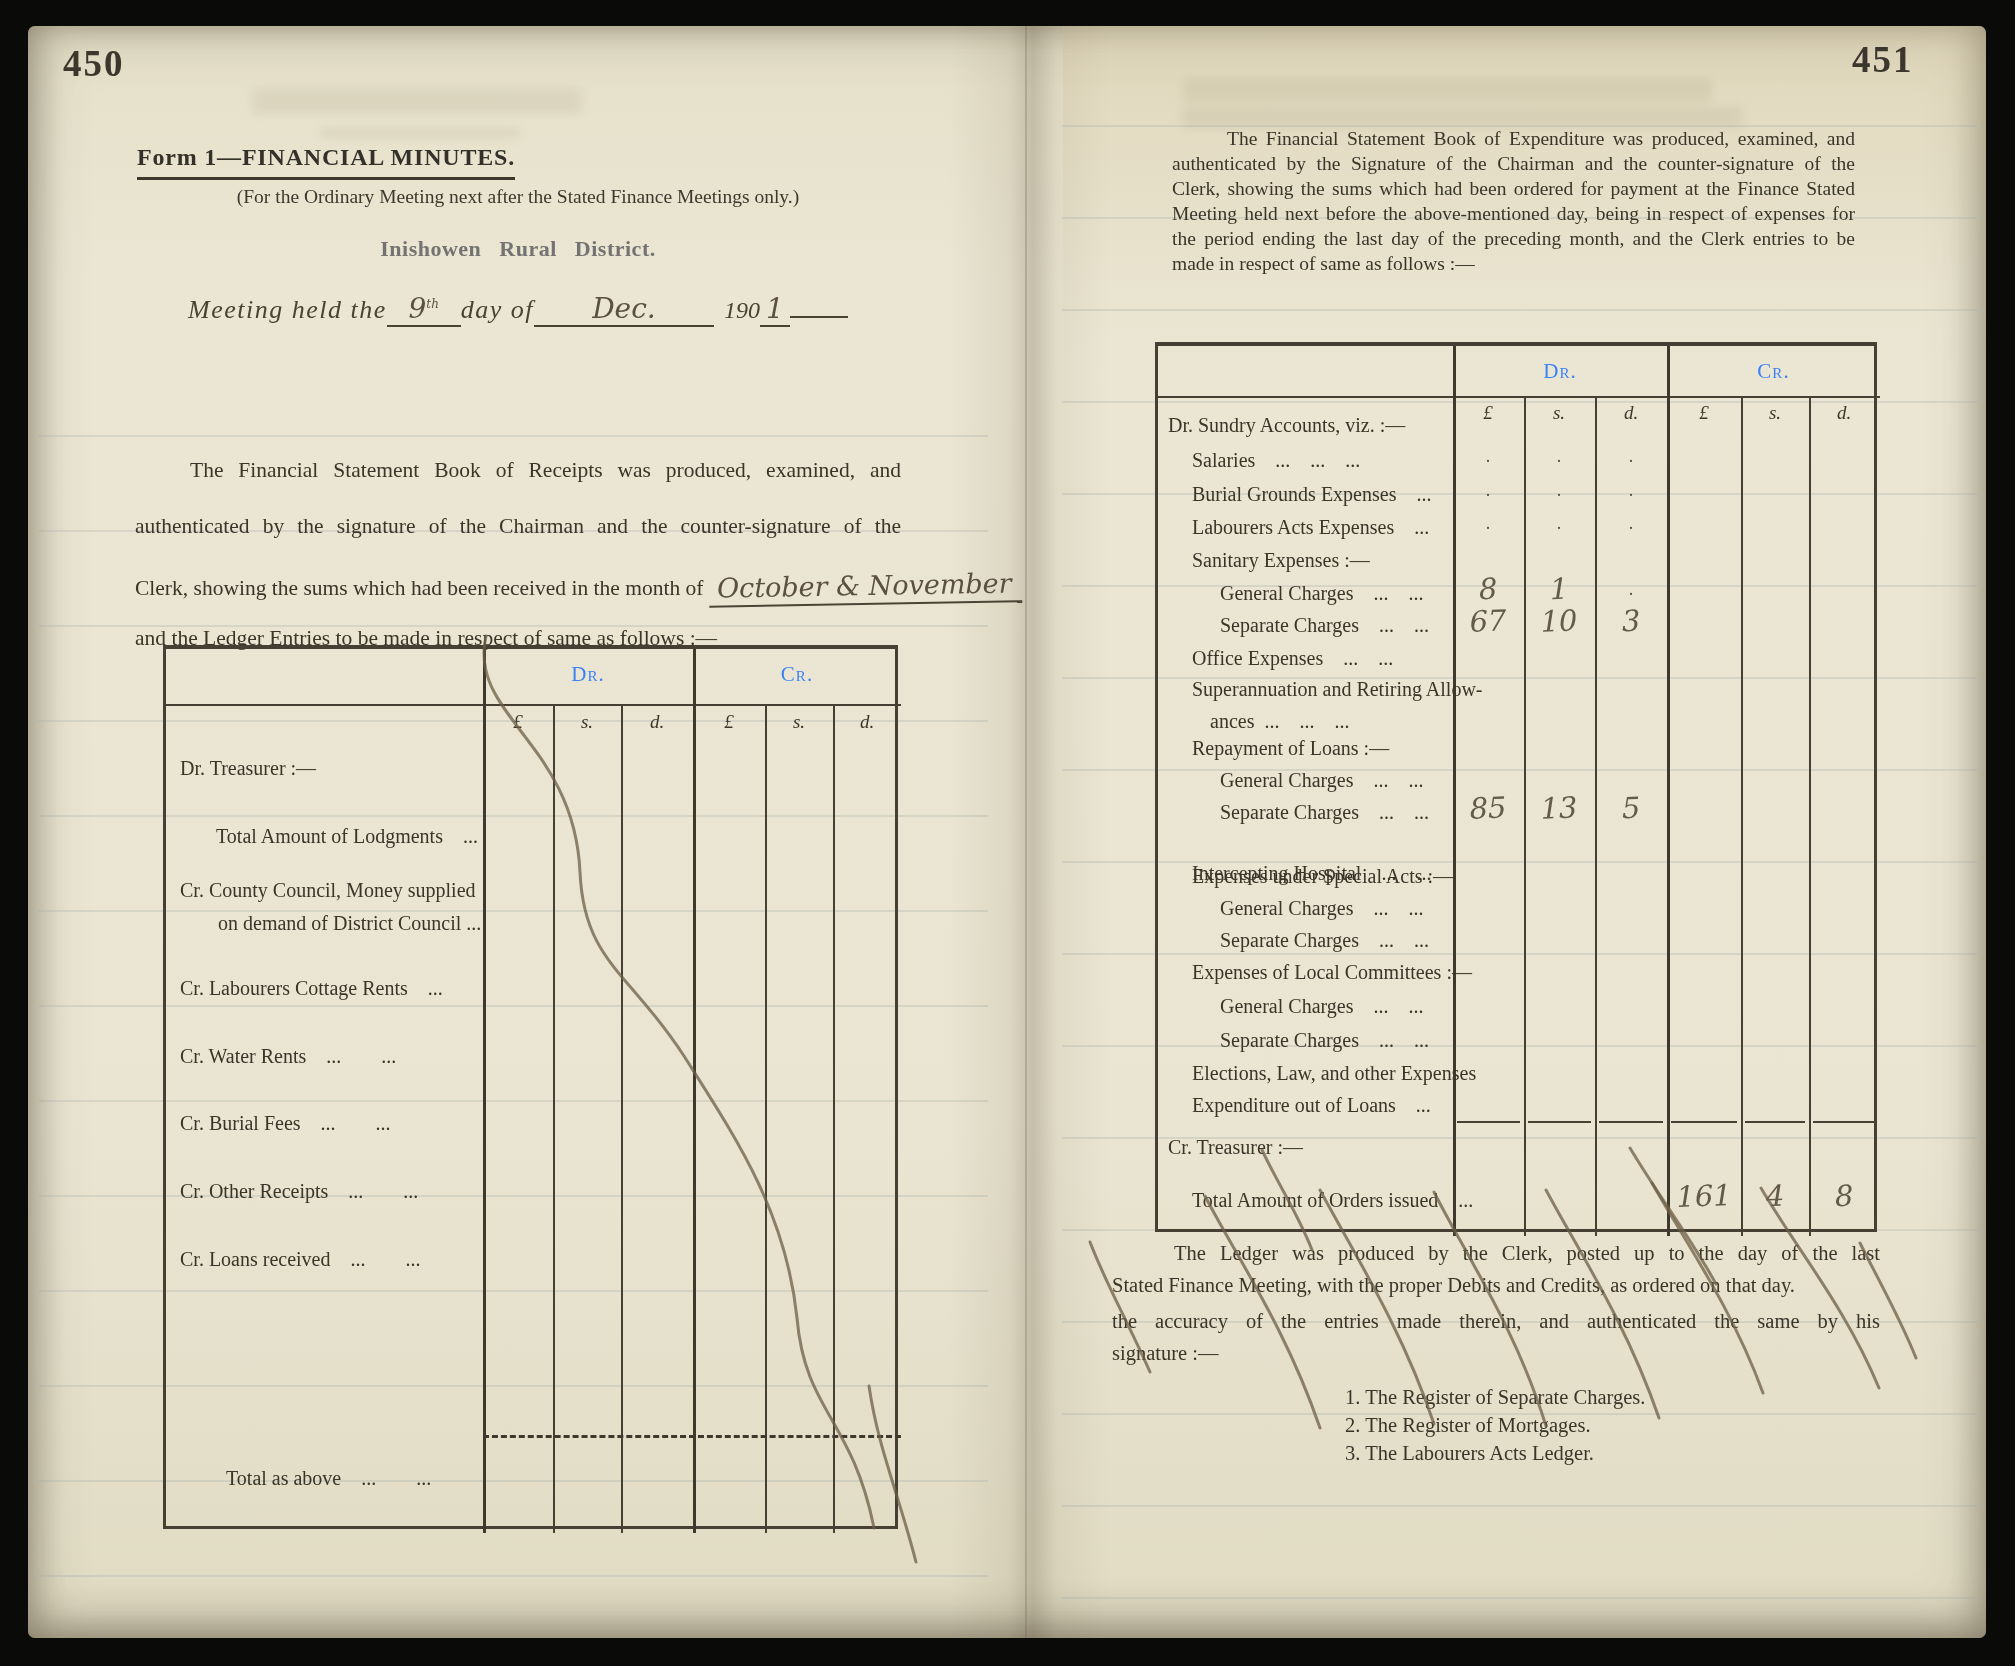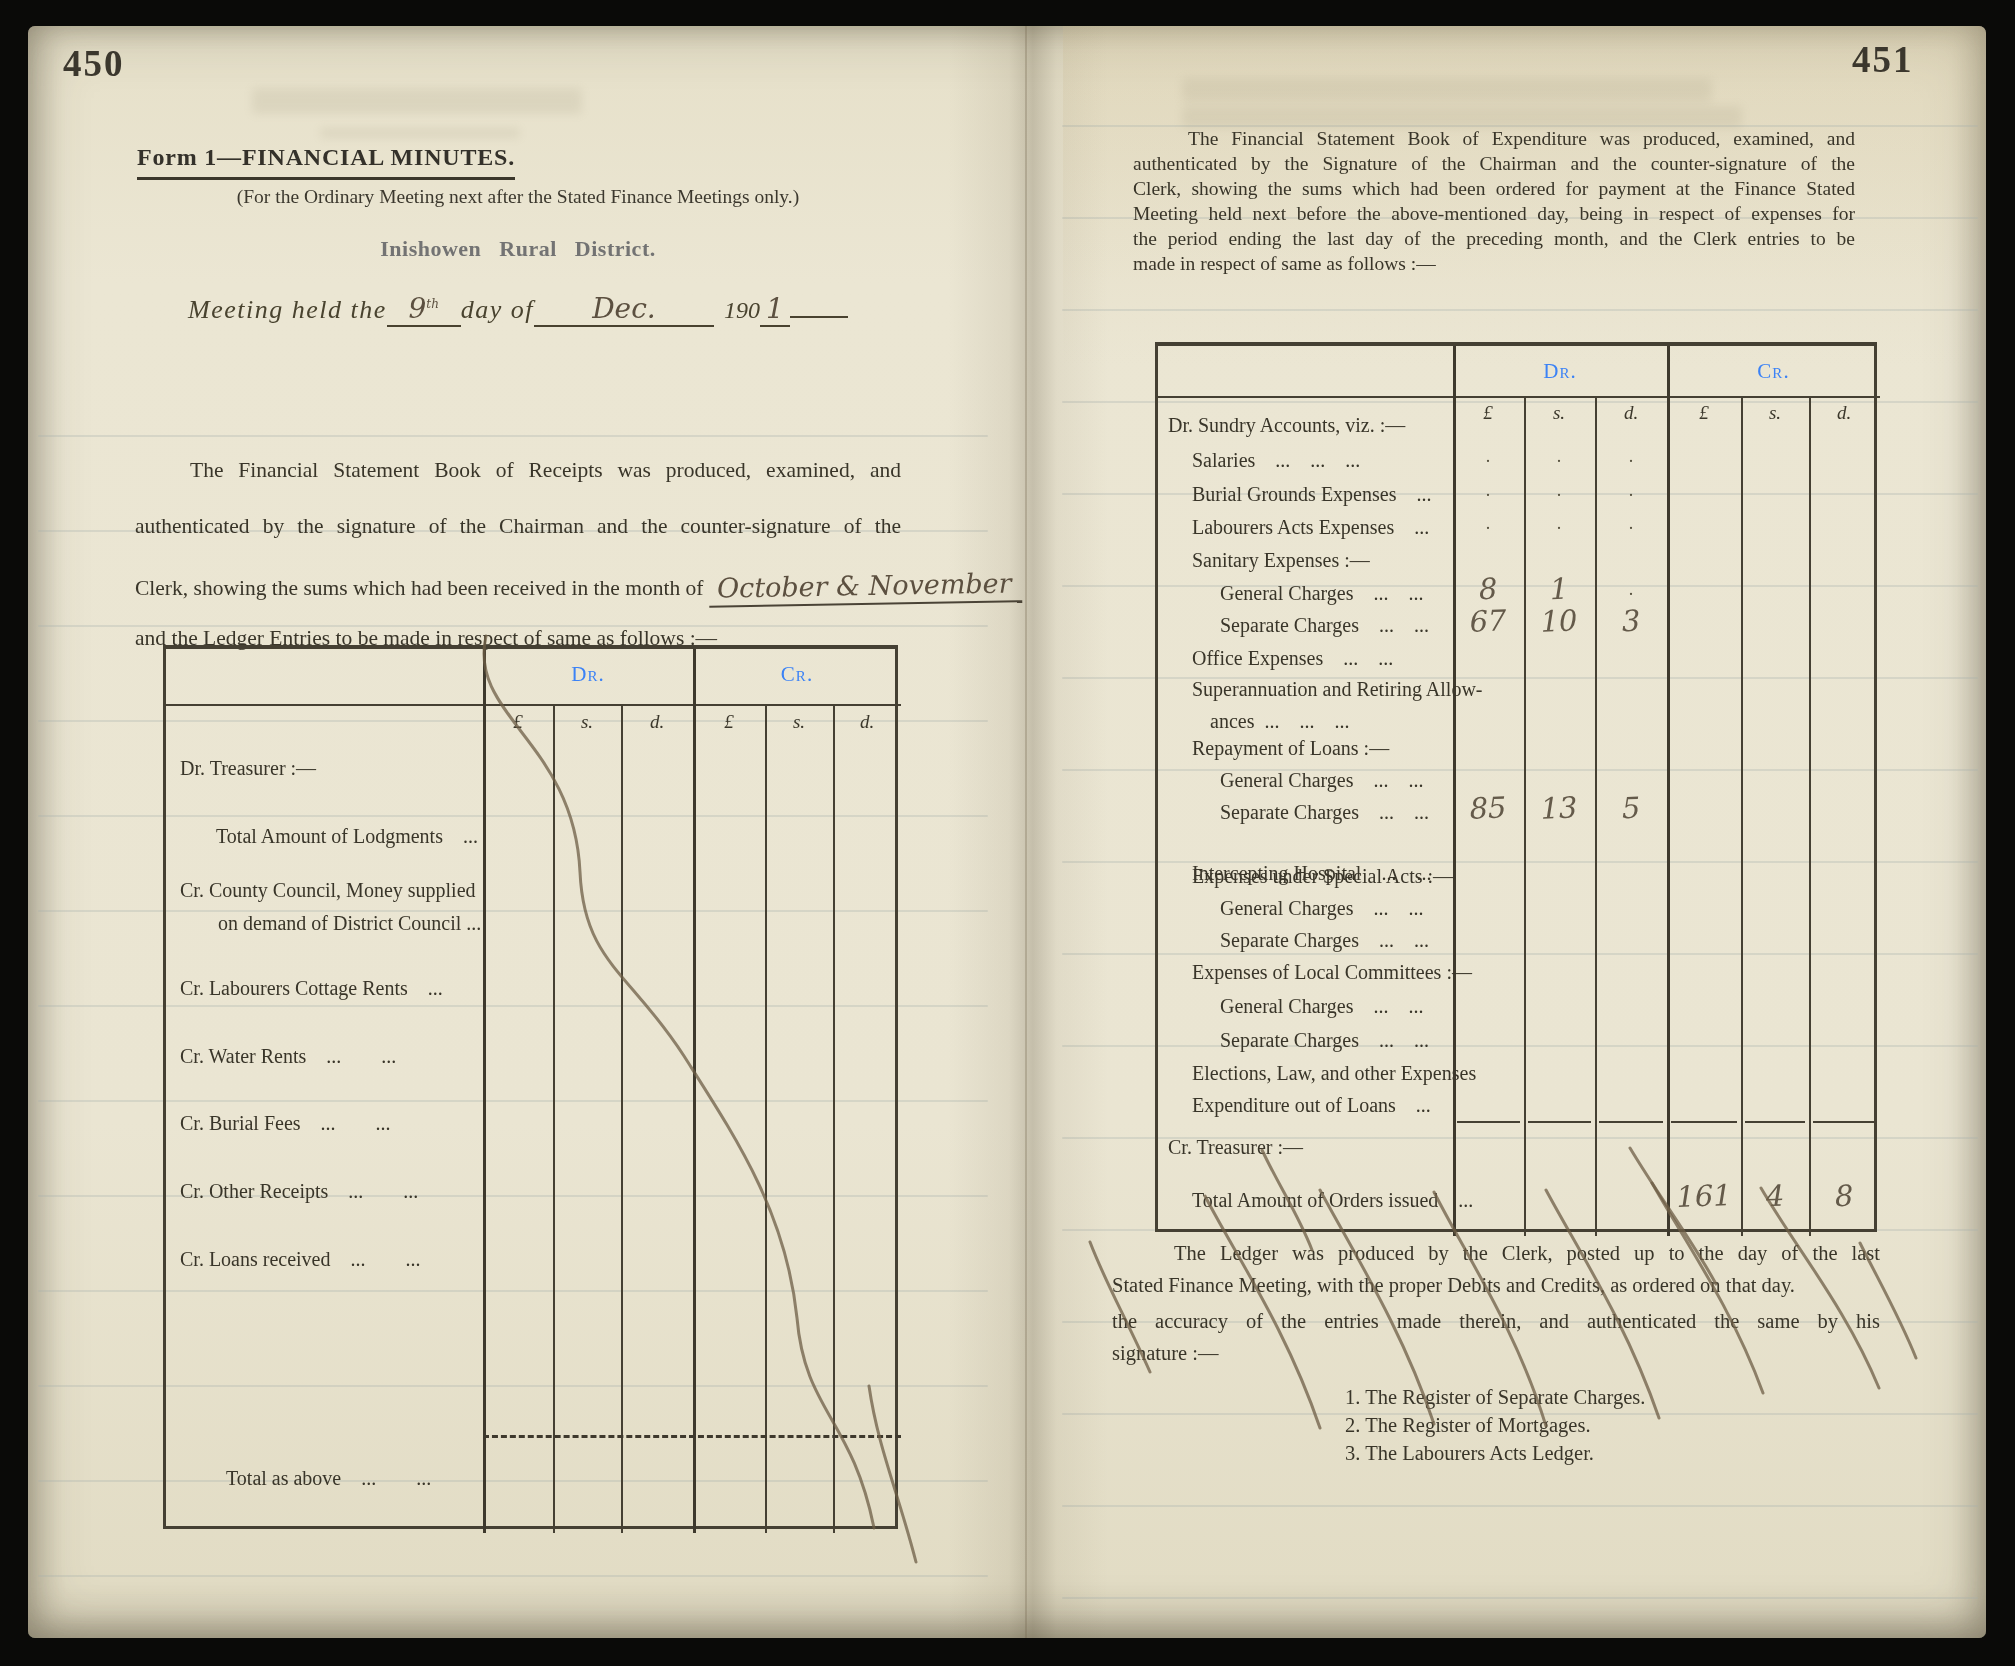--- a/index.html
+++ b/index.html
@@ -30,21 +30,21 @@
   .mblank{border-bottom:2px solid #49422f;text-align:center;display:inline-block;}
   .hand{font-family:"DejaVu Serif",serif;font-style:italic;color:#5c5040;}
   .mday{width:74px;font-size:28px;}
   .mmonth{width:180px;font-size:28px;}
   .myear{font-style:italic;font-size:24px;color:#49432f;margin-left:10px;}
   .myearhand{font-size:28px;}
   .mtrail{width:58px;height:22px;}
   sup{font-size:12px;}
   .para{position:absolute;}
   .pline{position:relative;font-size:21.5px;color:#393529;white-space:normal;}
-  .pline-r{font-size:19.5px;}
+  .pline-r{font-size:19.5px;margin-left:39px;}
   .pline-b{font-size:20.5px;}
   .just{text-align:justify;text-align-last:justify;}
   .hand-month{font-size:27px;border-bottom:2px solid #4a4336;padding:0 10px 2px 8px;
           display:inline-block;transform:rotate(-1deg);white-space:nowrap;}
   .ledger-table{position:absolute;border:3px solid #454033;border-top-width:4px;box-sizing:border-box;}
   .vline{position:absolute;background:#454033;width:2px;}
   .vline.thick{width:3px;background:#3e392d;}
   .hline{position:absolute;height:2px;background:#454033;}
   .thead-label{position:absolute;transform:translateX(-50%);font-variant:small-caps;
           font-size:21px;color:#3b82f6;letter-spacing:1px;}

